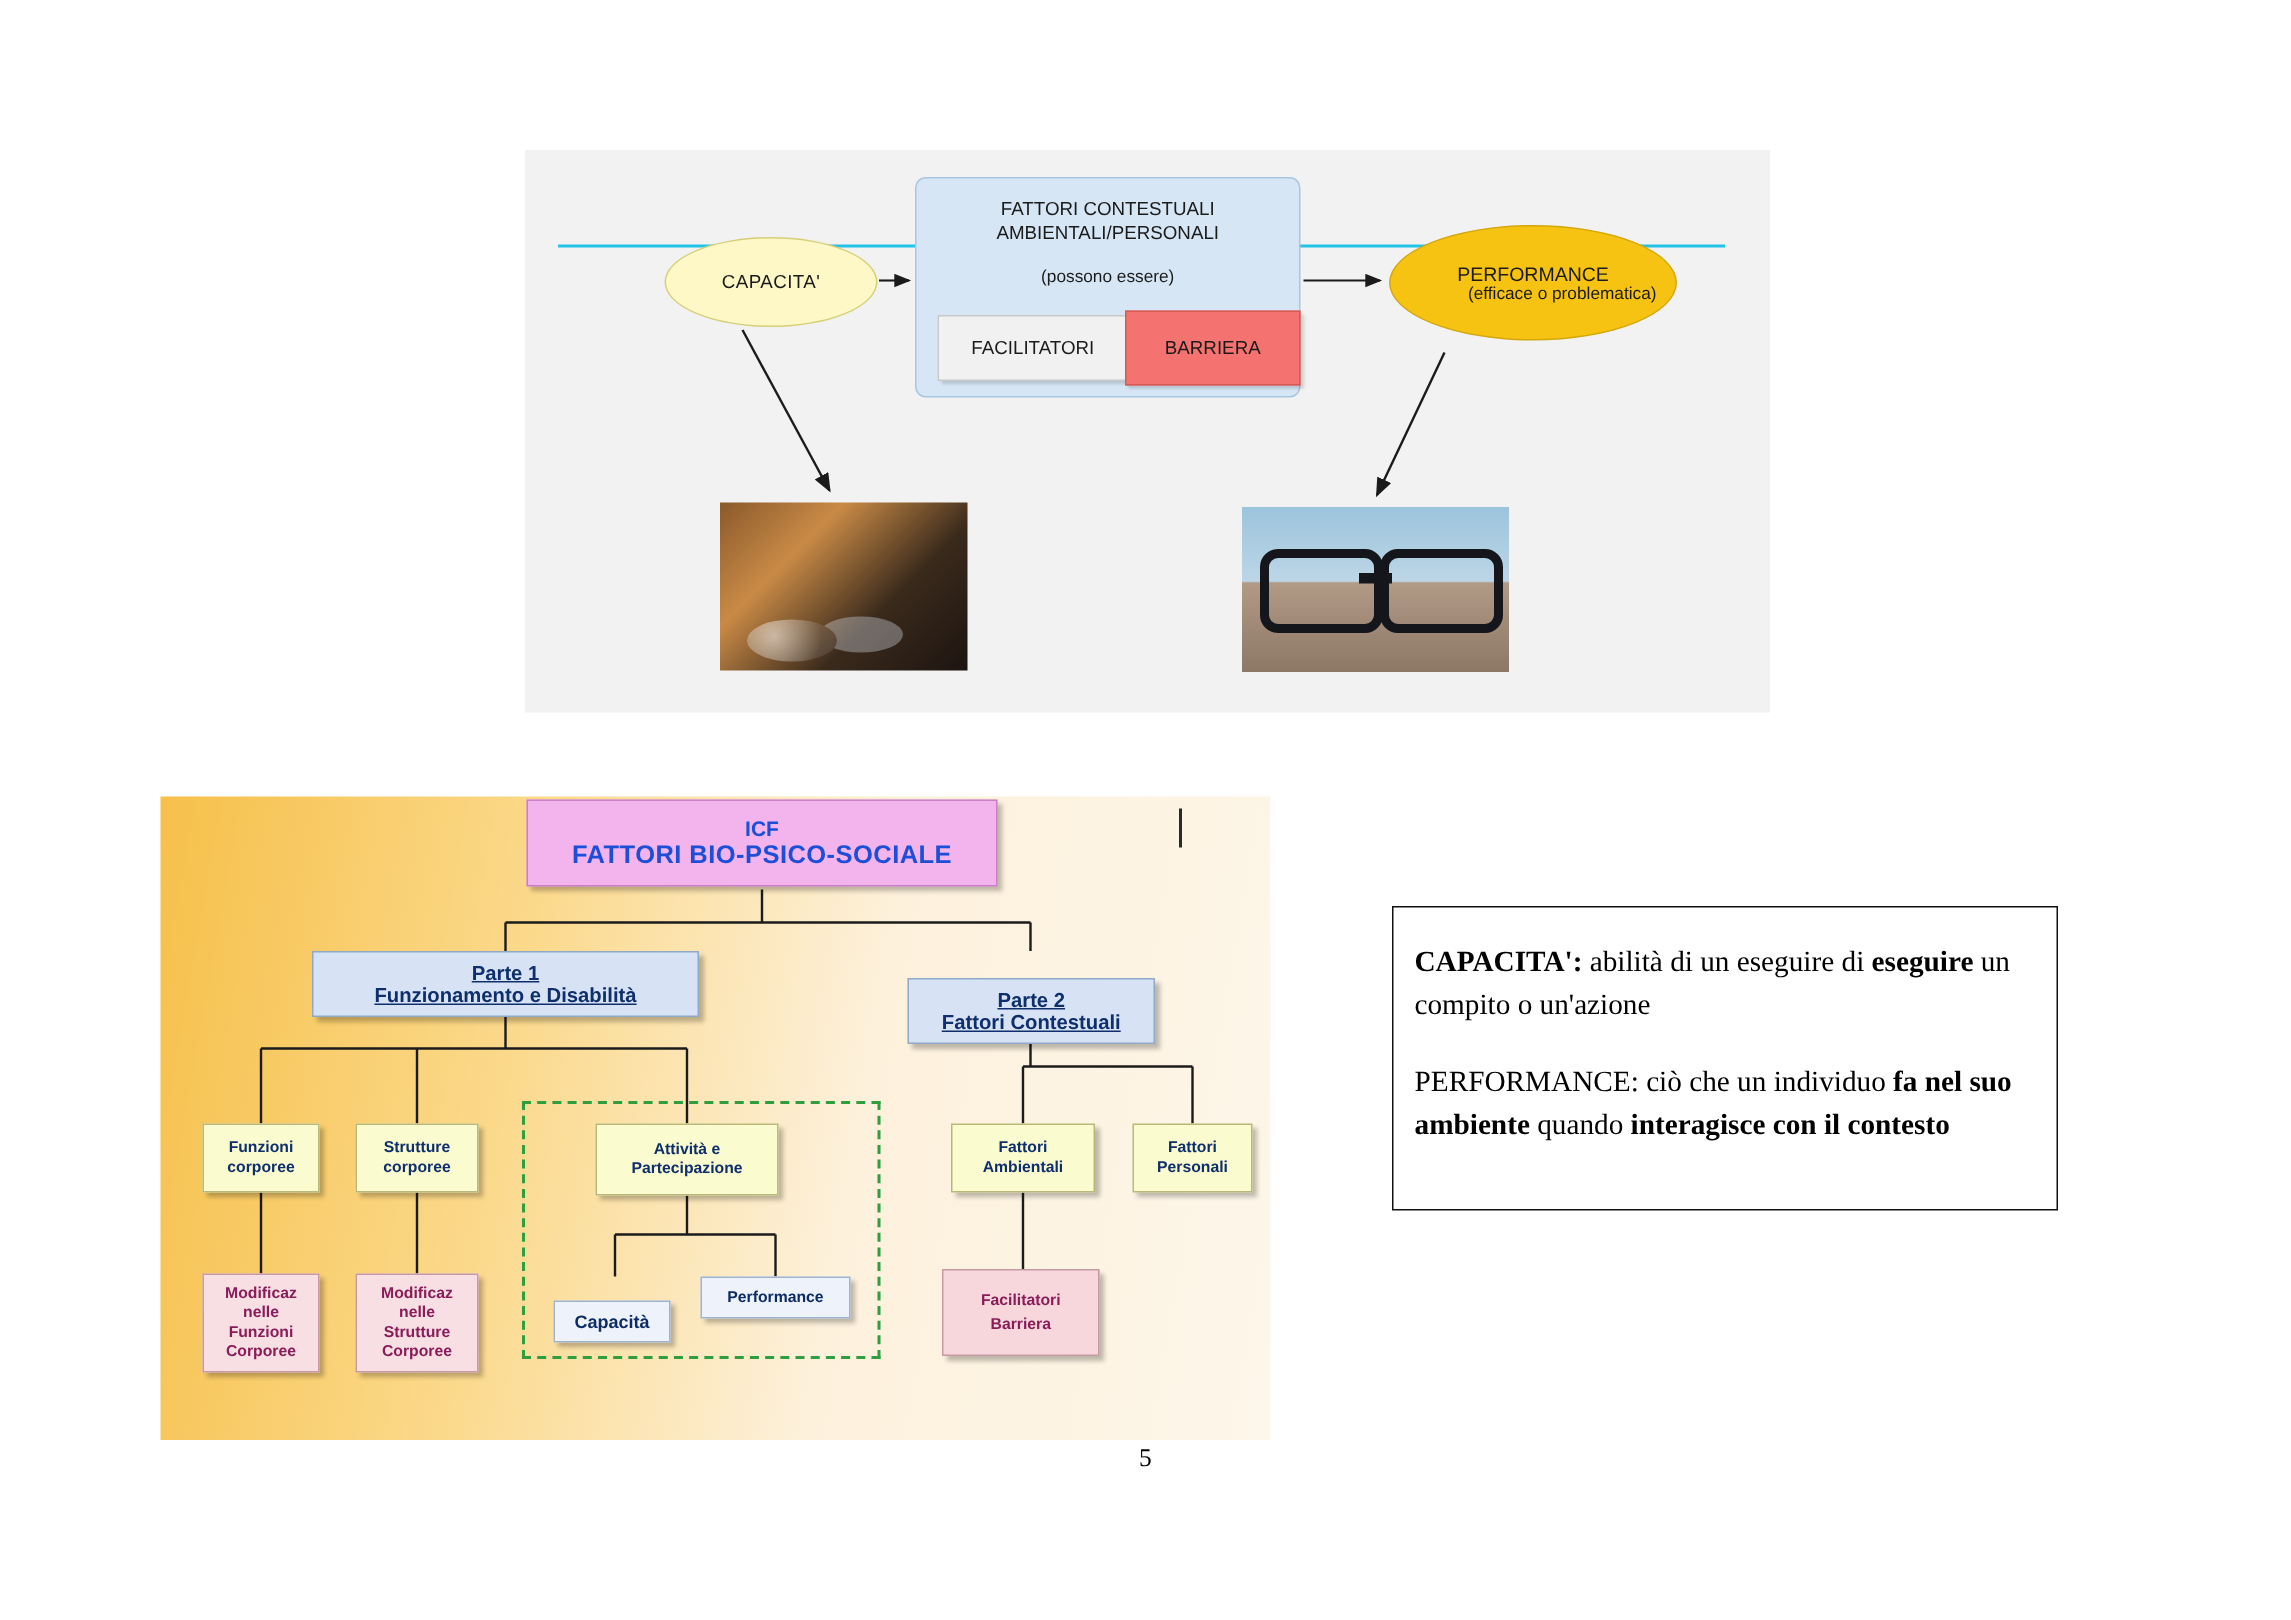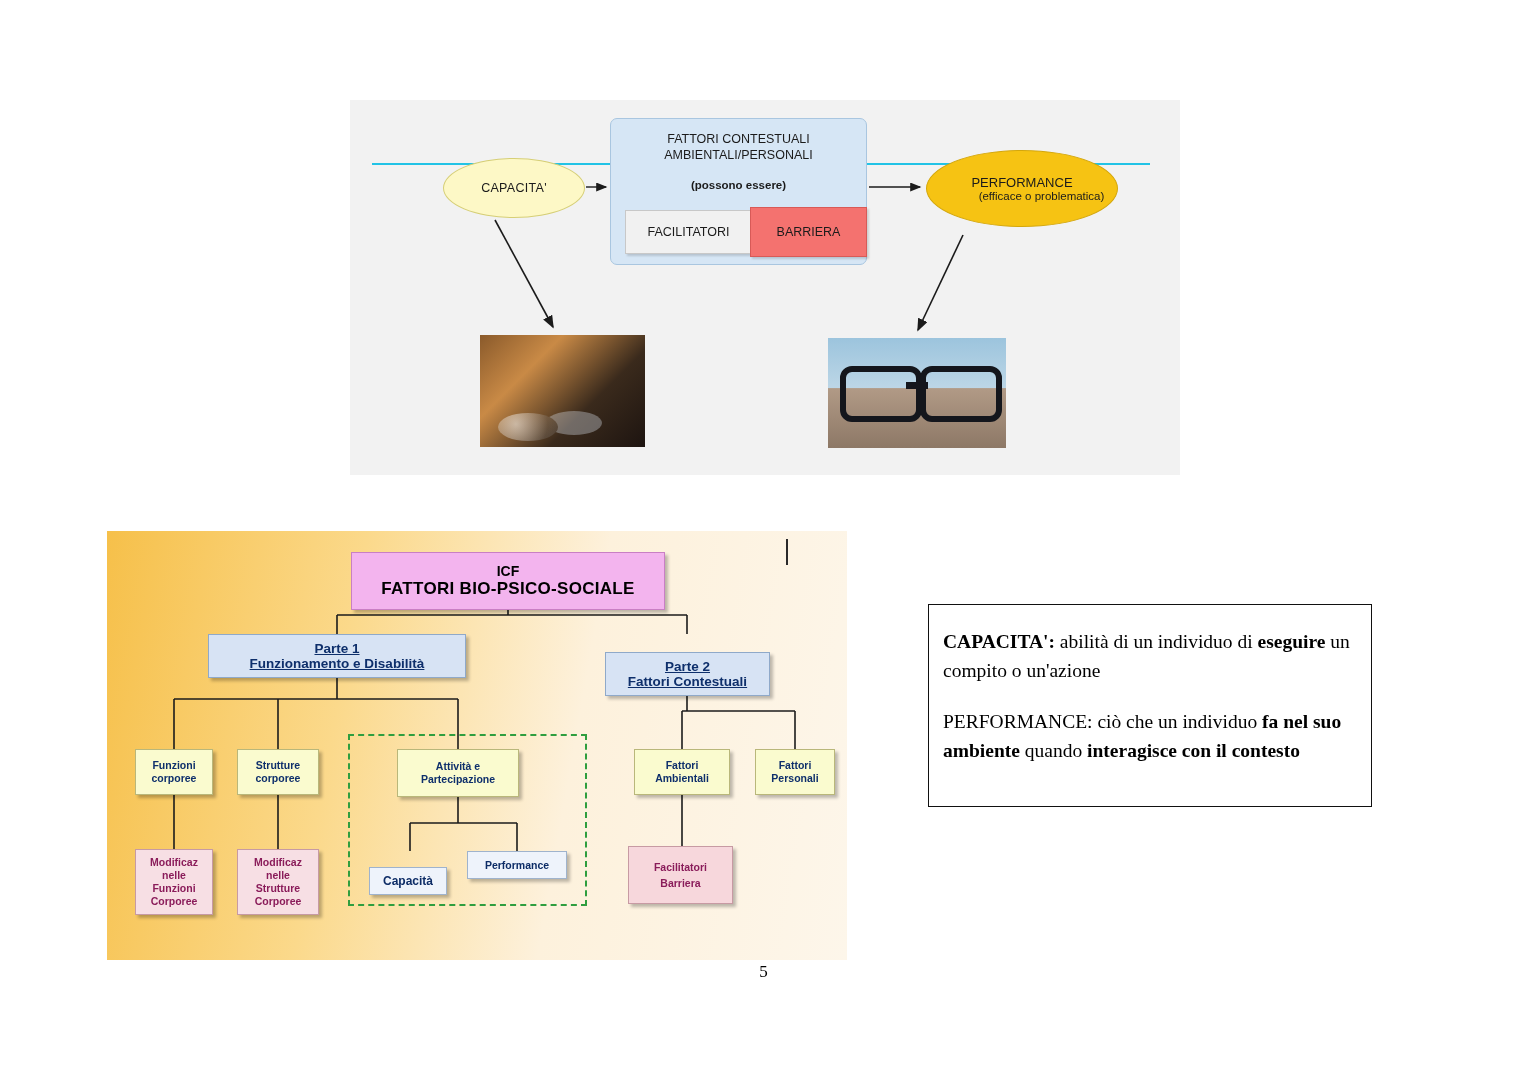--- a/index.html
+++ b/index.html
@@ -72,21 +72,20 @@
     font-size: 12.5px;
     line-height: 16px;
     color: #1b1b1b;
   }
   #context-sub {
     position: absolute;
     top: 60px; left: 0; right: 0;
     text-align: center;
     font-size: 11.5px;
     color: #1b1b1b;
-    font-weight: bold;
   }
   .inner-box {
     position: absolute;
     display: flex;
     align-items: center;
     justify-content: center;
     font-size: 12.5px;
     color: #1b1b1b;
     box-shadow: 2px 2px 2px rgba(0,0,0,.15);
   }
@@ -166,25 +165,25 @@
     display: flex;
     flex-direction: column;
     align-items: center;
     justify-content: center;
     text-align: center;
     box-shadow: 3px 3px 3px rgba(0,0,0,.25);
     color: #0e2f6b;
     font-weight: bold;
   }
   #icf-node {
-    left: 244px; top: 21px; width: 314px; height: 58px;
+    left: 244px; top: 2px; width: 314px; height: 58px;
     background: #f3b4ee;
     border: 1px solid #c97fc4;
     font-size: 16px;
-    color: #000000;
+    color: #1d4ed8;
   }
   #icf-node .line1 { font-size: 14px; }
   #icf-node .line2 { font-size: 17px; letter-spacing: .3px; }
 
   .lv2 {
     width: 258px; height: 44px;
     background: #d7e3f4;
     border: 1px solid #8fa9c9;
     font-size: 13.5px;
     text-decoration: underline;
@@ -394,20 +393,20 @@
     <span>Performance</span>
   </div>
   <div class="node" id="facilitatori-barriera-node">
     <span style="white-space:pre-line">Facilitatori
 Barriera</span>
   </div>
 </div>
 
 <div id="definition-box">
   <p>
-    <b>CAPACITA':</b><span> abilità di un individuo di </span><b>eseguire</b><span> un compito o un'azione</span>
+    <b>CAPACITA':</b><span> abilità di un eseguire di </span><b>eseguire</b><span> un compito o un'azione</span>
   </p>
   <p>
     <span>PERFORMANCE:</span><span> ciò che un individuo </span><b>fa nel suo ambiente</b><span> quando </span><b>interagisce con il contesto</b>
   </p>
 </div>
 
 <div id="page-number">5</div>
 
 </body></html>

